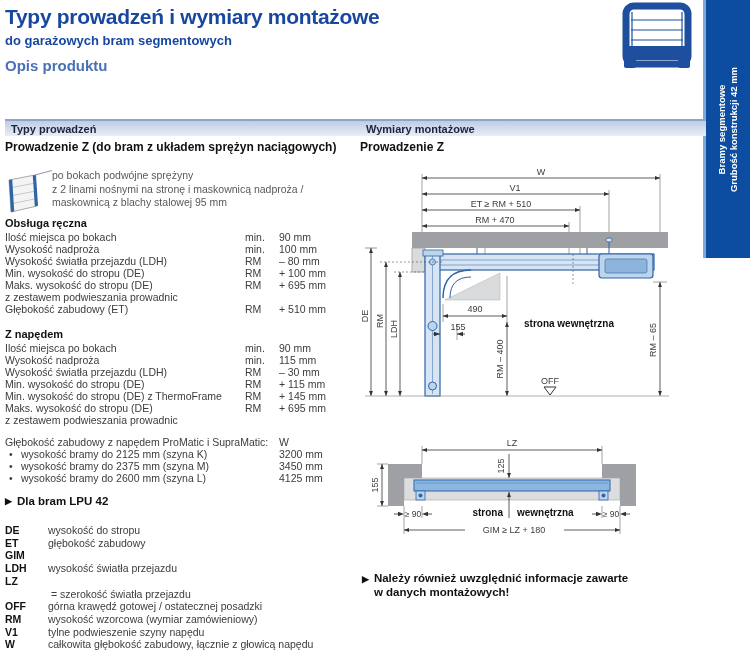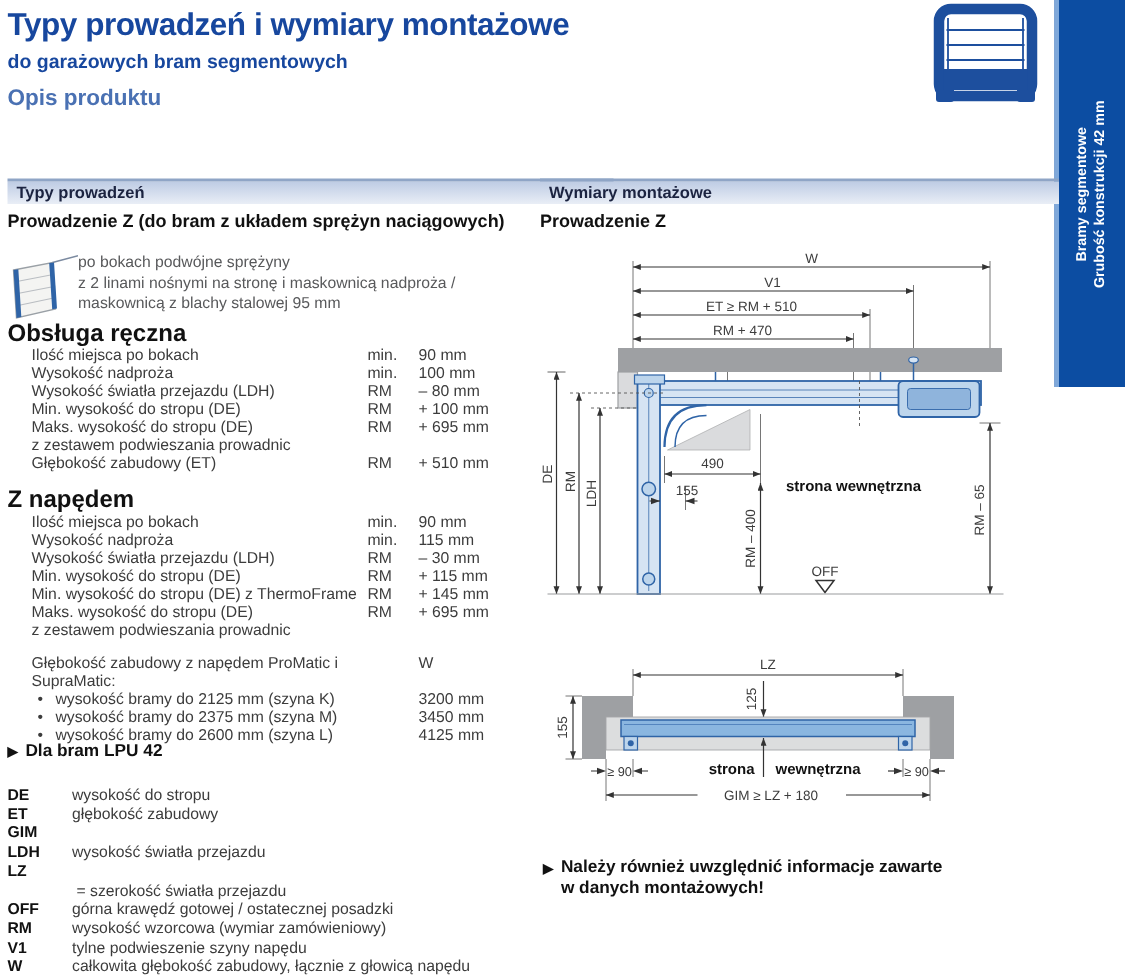--- a/index.html
+++ b/index.html
@@ -22,22 +22,22 @@
   #bar-left{left:5px;top:119px;width:404px;}
   #bar-right{left:360px;top:119px;width:346px;}
   .col-subheader{font-size:12px;font-weight:bold;color:#111;}
   #sub-left{left:5px;top:140px;width:350px;}
   #sub-right{left:360px;top:140px;}
   
   #intro-icon{left:4px;top:168px;}
   #intro-text{left:52px;top:169px;font-size:10.5px;color:#58595B;line-height:13.5px;width:300px;}
   
   .tbl{left:5px;width:334px;font-size:10.5px;line-height:12px;color:#3c3c3c;}
-  .tbl .hd{font-weight:bold;color:#111;font-size:16px;margin-bottom:2px;}
-  .trow{display:flex;margin-left:16px;}
+  .tbl .hd{font-weight:bold;color:#111;font-size:11px;margin-bottom:2px;}
+  .trow{display:flex;}
   .tl{flex:1;}
   .tm{width:34px;}
   .tv{width:60px;}
   .bullet{width:16px;padding-left:4px;box-sizing:border-box;}
   #manual{top:217px;}
   #powered{top:328px;}
   #depth{top:436px;}
   #lpu{left:5px;top:495px;display:flex;gap:5px;font-size:11.5px;font-weight:bold;color:#111;}
   .tri{font-size:9px;padding-top:1px;color:#111;}
   

